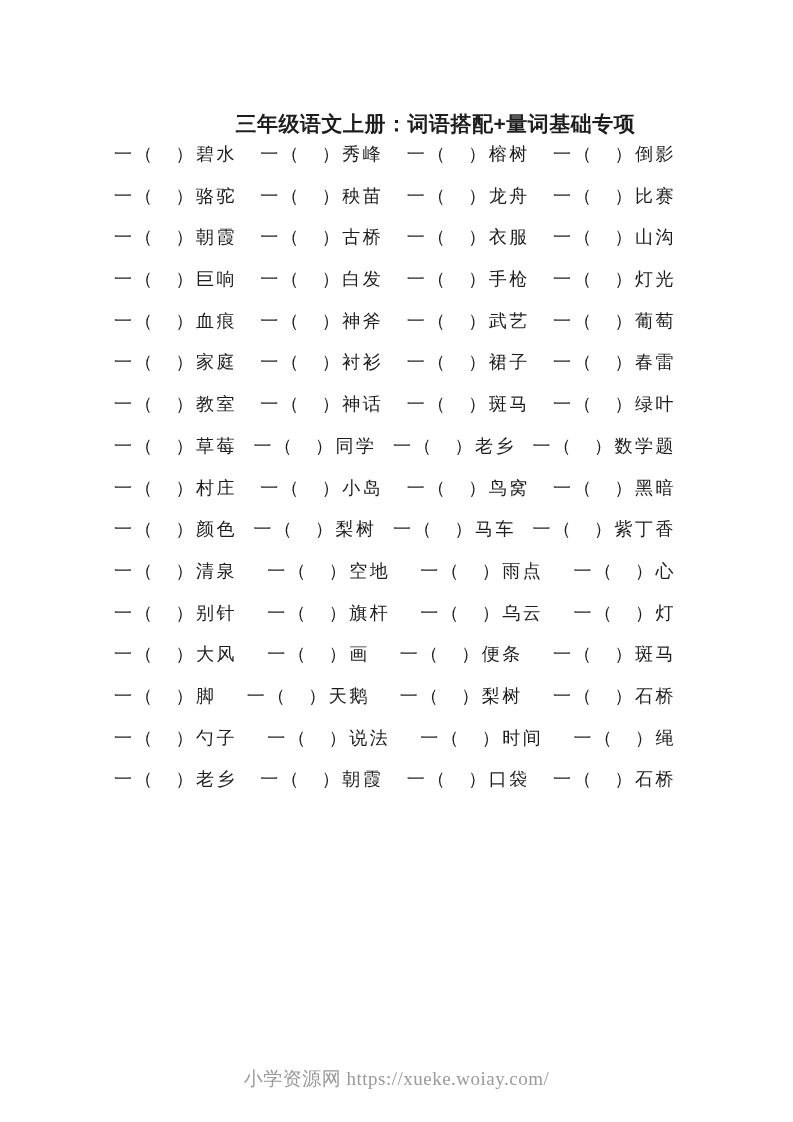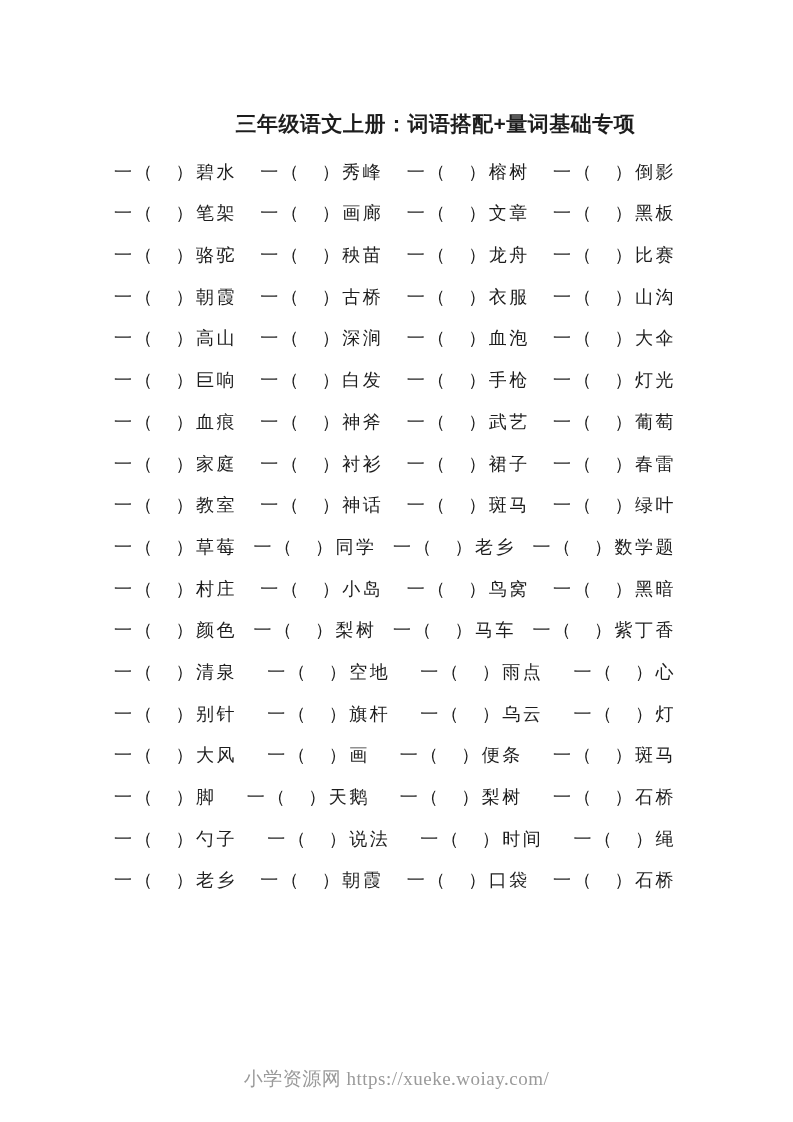--- a/index.html
+++ b/index.html
@@ -35,21 +35,21 @@
   .rows {
     position: absolute;
     top: 142px;
     left: 114px;
     width: 562px;
   }
   .row {
     height: 41.7px;
     display: flex;
     justify-content: space-between;
-    align-items: flex-end;
+    align-items: flex-start;
     font-size: 18px;
     font-weight: 500;
     color: #1d1d1d;
     letter-spacing: 2.5px;
     white-space: pre;
   }
   .item {
     display: inline-block;
   }
   .watermark {
@@ -65,24 +65,22 @@
   }
 </style>
 </head>
 <body>
 
 <div class="page">
   <h1 class="title">三年级语文上册：词语搭配+量词基础专项</h1>
 
   <div class="rows" id="rows">
       <div class="row"><span class="item">一（　）碧水</span><span class="item">一（　）秀峰</span><span class="item">一（　）榕树</span><span class="item">一（　）倒影</span></div>
-      <div class="row"><span class="item">一（　）笔架</span><span class="item">一（　）画廊</span><span class="item">一（　）文章</span><span class="item">一（　）黑板</span></div>
       <div class="row"><span class="item">一（　）骆驼</span><span class="item">一（　）秧苗</span><span class="item">一（　）龙舟</span><span class="item">一（　）比赛</span></div>
       <div class="row"><span class="item">一（　）朝霞</span><span class="item">一（　）古桥</span><span class="item">一（　）衣服</span><span class="item">一（　）山沟</span></div>
-      <div class="row"><span class="item">一（　）高山</span><span class="item">一（　）深涧</span><span class="item">一（　）血泡</span><span class="item">一（　）大伞</span></div>
       <div class="row"><span class="item">一（　）巨响</span><span class="item">一（　）白发</span><span class="item">一（　）手枪</span><span class="item">一（　）灯光</span></div>
       <div class="row"><span class="item">一（　）血痕</span><span class="item">一（　）神斧</span><span class="item">一（　）武艺</span><span class="item">一（　）葡萄</span></div>
       <div class="row"><span class="item">一（　）家庭</span><span class="item">一（　）衬衫</span><span class="item">一（　）裙子</span><span class="item">一（　）春雷</span></div>
       <div class="row"><span class="item">一（　）教室</span><span class="item">一（　）神话</span><span class="item">一（　）斑马</span><span class="item">一（　）绿叶</span></div>
       <div class="row"><span class="item">一（　）草莓</span><span class="item">一（　）同学</span><span class="item">一（　）老乡</span><span class="item">一（　）数学题</span></div>
       <div class="row"><span class="item">一（　）村庄</span><span class="item">一（　）小岛</span><span class="item">一（　）鸟窝</span><span class="item">一（　）黑暗</span></div>
       <div class="row"><span class="item">一（　）颜色</span><span class="item">一（　）梨树</span><span class="item">一（　）马车</span><span class="item">一（　）紫丁香</span></div>
       <div class="row"><span class="item">一（　）清泉</span><span class="item">一（　）空地</span><span class="item">一（　）雨点</span><span class="item">一（　）心</span></div>
       <div class="row"><span class="item">一（　）别针</span><span class="item">一（　）旗杆</span><span class="item">一（　）乌云</span><span class="item">一（　）灯</span></div>
       <div class="row"><span class="item">一（　）大风</span><span class="item">一（　）画</span><span class="item">一（　）便条</span><span class="item">一（　）斑马</span></div>

